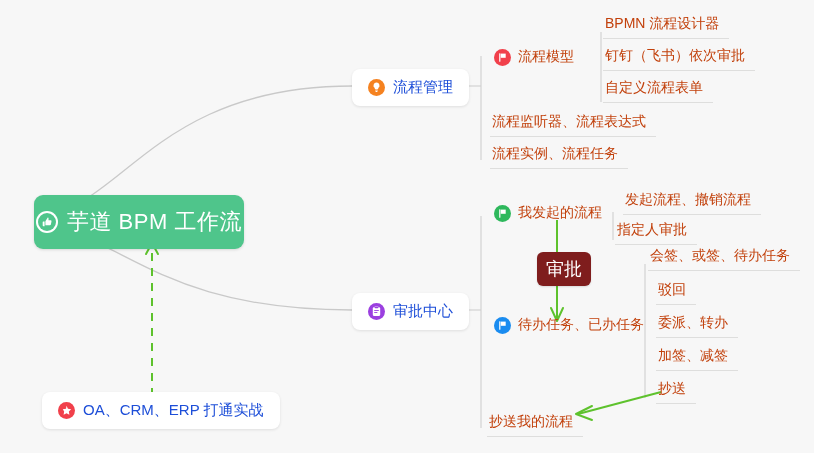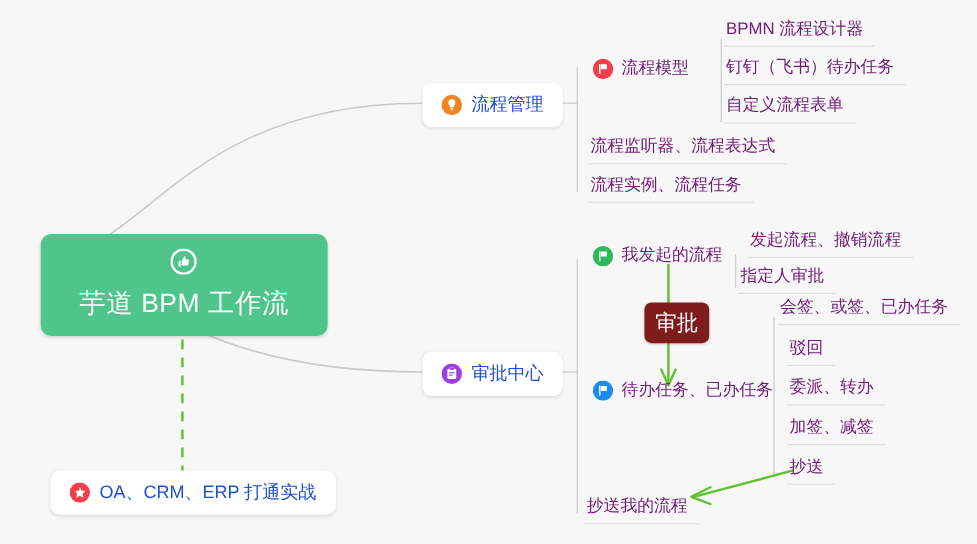--- a/index.html
+++ b/index.html
@@ -11,23 +11,22 @@
   }
   #canvas{position:relative;width:814px;height:453px;}
   #wires{position:absolute;left:0;top:0;width:814px;height:453px;pointer-events:none;}
 
   
   .root-node{
     position:absolute;
     display:flex;align-items:center;gap:9px;
     background:#4fc58b;
     border-radius:9px;
-    padding:12px 32px;
+    padding:12px 2px;
     box-shadow:0 1px 3px rgba(0,0,0,.13);
-    flex-direction:column;
   }
   .root-label{
     color:#ffffff;font-size:22px;letter-spacing:.5px;white-space:nowrap;
   }
 
   
   .pill{
     position:absolute;
     display:flex;align-items:center;gap:8px;
     background:#ffffff;
@@ -36,21 +35,21 @@
     box-shadow:0 1px 3px rgba(0,0,0,.10);
     white-space:nowrap;
   }
   .pill-label{font-size:15px;color:#1d4ed8;}
 
   
   .leaf{
     position:absolute;
     white-space:nowrap;
     font-size:14px;
-    color:#701a75;
+    color:#c2410c;
     padding:3px 10px 5px 2px;
     border-bottom:1px solid #dededd;
   }
   .leaf.icon-leaf{display:flex;align-items:center;gap:7px;padding-left:2px;}
 
   
   .tag{
     position:absolute;
     background:#7f1d1d;
     color:#fff;
@@ -128,21 +127,21 @@
       <svg width="17" height="17" viewBox="0 0 17 17">
         <circle cx="8.5" cy="8.5" r="8.5" fill="#f1404b"></circle>
         <rect x="5.2" y="4.3" width="1.2" height="8.4" rx="0.5" fill="#ffffff"></rect>
         <path d="M6.7 4.6h5.0v4.2h-5.0z" fill="#ffffff"></path>
       </svg>
     </span>
     <span>流程模型</span>
   </div>
 
   <div class="leaf" style="left:603px;top:12px;">BPMN 流程设计器</div>
-  <div class="leaf" style="left:603px;top:44px;">钉钉（飞书）待办任务</div>
+  <div class="leaf" style="left:603px;top:44px;">钉钉（飞书）依次审批</div>
   <div class="leaf" style="left:490px;top:110px;">流程监听器、流程表达式</div>
 
   <div class="leaf" style="left:603px;top:76px;">自定义流程表单</div>
   <div class="leaf" style="left:490px;top:142px;">流程实例、流程任务</div>
 
   <div class="pill" style="left:352px;top:293px;">
     <span class="ico">
       <svg width="17" height="17" viewBox="0 0 17 17">
         <circle cx="8.5" cy="8.5" r="8.5" fill="#9b3fe0"></circle>
         <rect x="4.8" y="4.3" width="7.4" height="8.6" rx="1.1" fill="#ffffff"></rect>
@@ -173,21 +172,21 @@
     <span class="ico">
       <svg width="17" height="17" viewBox="0 0 17 17">
         <circle cx="8.5" cy="8.5" r="8.5" fill="#1a8cf0"></circle>
         <rect x="5.2" y="4.3" width="1.2" height="8.4" rx="0.5" fill="#ffffff"></rect>
         <path d="M6.7 4.6h5.0v4.2h-5.0z" fill="#ffffff"></path>
       </svg>
     </span>
     <span>待办任务、已办任务</span>
   </div>
 
-  <div class="leaf" style="left:648px;top:244px;">会签、或签、已办任务</div>
+  <div class="leaf" style="left:648px;top:244px;">会签、或签、待办任务</div>
   <div class="leaf" style="left:656px;top:278px;">驳回</div>
   <div class="leaf" style="left:656px;top:311px;">委派、转办</div>
   <div class="leaf" style="left:656px;top:344px;">加签、减签</div>
   <div class="leaf" style="left:656px;top:377px;">抄送</div>
 
   <div class="leaf" style="left:487px;top:410px;">抄送我的流程</div>
 
   <div class="tag" style="left:537px;top:252px;">审批</div>
 
   <div class="pill" style="left:42px;top:392px;">

